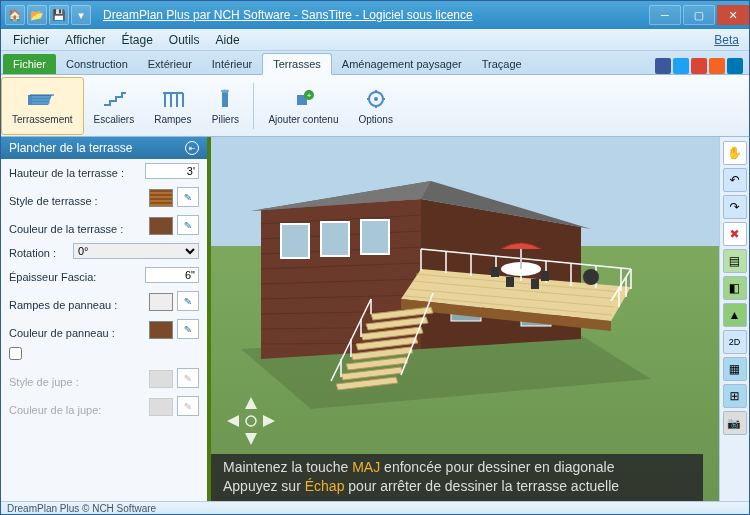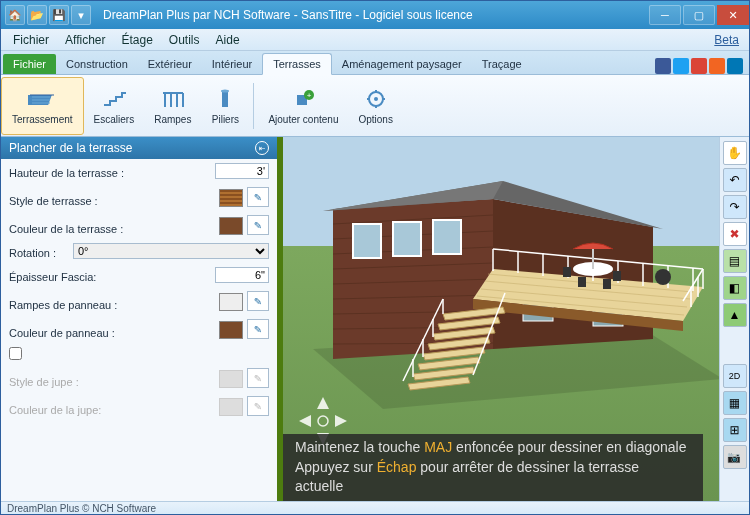--- a/index.html
+++ b/index.html
@@ -1,40 +1,40 @@
 <!DOCTYPE html>
 <html><head>
 <meta charset="utf-8">
 <style>
 * { box-sizing: border-box; margin: 0; padding: 0; font-family: "Segoe UI", Tahoma, sans-serif; }
 body { width: 750px; height: 515px; overflow: hidden; background: #fff; border: 1px solid #2d5f9e; }
 .titlebar { height: 28px; background: linear-gradient(#4da6d9, #2d8ac7); display: flex; align-items: center; color: #fff; font-size: 12px; }
 .titlebar .qat { display: flex; gap: 2px; padding: 0 4px; }
 .titlebar .qat .qbtn { width: 20px; height: 20px; background: rgba(255,255,255,0.15); border: 1px solid rgba(255,255,255,0.3); border-radius: 2px; display: flex; align-items: center; justify-content: center; font-size: 11px; }
-.titlebar .title { flex: 1; padding-left: 8px; }
+.titlebar .title { flex: 1; padding-left: 8px; text-decoration: underline; }
 .titlebar .winbtns { display: flex; }
 .titlebar .winbtn { width: 32px; height: 20px; display: flex; align-items: center; justify-content: center; font-size: 11px; color: #fff; }
 .titlebar .winbtn.close { background: #c84d3d; border-radius: 0 0 0 0; }
 .titlebar .winbtn.min, .titlebar .winbtn.max { background: rgba(255,255,255,0.1); border: 1px solid rgba(255,255,255,0.3); margin-right: 2px; border-radius: 2px; }
 .menubar { height: 22px; background: linear-gradient(#e8f2fb, #d6e9f8); display: flex; align-items: center; font-size: 12px; color: #133; padding: 0 4px; border-bottom: 1px solid #b5cde2; }
 .menubar .mitem { padding: 2px 8px; }
 .menubar .beta { margin-left: auto; color: #2d5f9e; padding-right: 6px; text-decoration: underline; }
 .ribbon-tabs { height: 24px; background: linear-gradient(#d0e6f6, #c3ddf1); display: flex; align-items: flex-end; font-size: 11px; border-bottom: 1px solid #9bbcd8; }
 .ribbon-tabs .rtab { padding: 4px 10px; color: #234; cursor: pointer; }
 .ribbon-tabs .rtab.file { background: #3aa03a; color: #fff; border-radius: 2px 2px 0 0; margin-left: 2px; }
 .ribbon-tabs .rtab.active { background: #f7fbff; border: 1px solid #9bbcd8; border-bottom: 1px solid #f7fbff; border-radius: 3px 3px 0 0; margin-bottom: -1px; }
 .ribbon-tabs .social { margin-left: auto; display: flex; gap: 2px; padding-right: 6px; }
 .ribbon-tabs .social span { width: 16px; height: 16px; border-radius: 2px; display: inline-block; }
 .ribbon-body { height: 62px; background: linear-gradient(#f7fbff, #e6f0fa); display: flex; align-items: center; border-bottom: 1px solid #9bbcd8; }
 .rbtn { display: flex; flex-direction: column; align-items: center; justify-content: center; padding: 4px 10px; font-size: 10px; color: #234; gap: 2px; height: 58px; }
 .rbtn.active { background: #fff4d6; border: 1px solid #e0b85a; border-radius: 3px; }
 .rbtn .ricon { width: 28px; height: 26px; display: flex; align-items: center; justify-content: center; }
 .rsep { width: 1px; height: 46px; background: #b5cde2; margin: 0 4px; }
 .workspace { display: flex; height: 364px; }
-.sidepanel { width: 282px; background: #f4f8fc; border-right: 6px solid #4d7c0f; font-size: 11px; color: #234; }
+.sidepanel { width: 210px; background: #f4f8fc; border-right: 4px solid #4d7c0f; font-size: 11px; color: #234; }
 .sidepanel .sphdr { background: linear-gradient(#3b8fc7, #2d74a8); color: #fff; padding: 4px 8px; font-size: 12px; display: flex; align-items: center; }
 .sidepanel .sphdr .coll { margin-left: auto; width: 14px; height: 14px; border: 1px solid #fff; border-radius: 50%; display: flex; align-items: center; justify-content: center; font-size: 8px; }
 .sidepanel .row { display: flex; align-items: flex-end; padding: 4px 8px; gap: 4px; }
 .sidepanel .row .lbl { flex: 1; }
 .sidepanel .row input[type=text] { width: 54px; font-size: 11px; padding: 1px 3px; text-align: right; border: 1px solid #a8bccf; }
 .sidepanel .row select { width: 54px; font-size: 11px; border: 1px solid #a8bccf; }
 .sidepanel .swatch { width: 24px; height: 18px; border: 1px solid #888; }
 .sidepanel .pickbtn { width: 22px; height: 20px; border: 1px solid #a8bccf; background: #fff; display: flex; align-items: center; justify-content: center; font-size: 10px; color: #2d74a8; }
 .sidepanel .row.disabled { color: #aaa; }
 .sidepanel .row.disabled .swatch { background: #ddd !important; border-color: #ccc; }
@@ -319,20 +319,20 @@
   </div>
 
   <div class="toolcol" id="toolcol">
       <div class="tbtn" style="background: rgb(255, 255, 255);">✋</div>
       <div class="tbtn" style="background: rgb(207, 231, 251);">↶</div>
       <div class="tbtn" style="background: rgb(207, 231, 251);">↷</div>
       <div class="tbtn" style="background: rgb(255, 255, 255); color: rgb(204, 51, 51);">✖</div>
       <div class="tbtn" style="background: rgb(185, 224, 168);">▤</div>
       <div class="tbtn" style="background: rgb(159, 212, 138);">◧</div>
       <div class="tbtn" style="background: rgb(142, 203, 118);">▲</div>
-      <div class="tbtn" style="background: rgb(207, 231, 251); font-size: 9px; margin-top: 34px;">2D</div>
+      <div class="tbtn" style="background: rgb(207, 231, 251); font-size: 9px;">2D</div>
       <div class="tbtn" style="background: rgb(168, 216, 240);">▦</div>
       <div class="tbtn" style="background: rgb(168, 216, 240);">⊞</div>
       <div class="tbtn" style="background: rgb(221, 221, 221); font-size: 11px;">📷</div>
     </div>
 </div>
 
 <div class="statusbar">DreamPlan Plus © NCH Software</div>
 
 </body></html>

